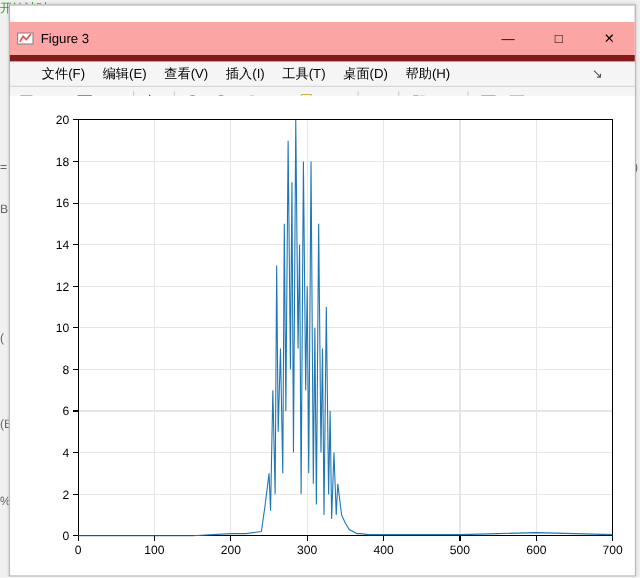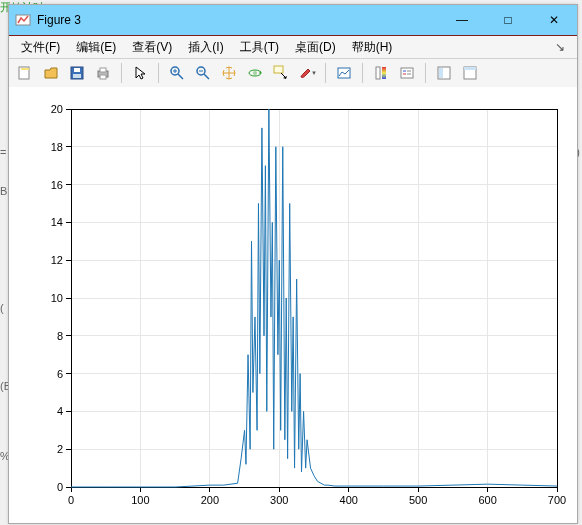--- a/index.html
+++ b/index.html
@@ -17,24 +17,25 @@
     left: 8px;
     top: 4px;
     width: 568px;
     height: 518px;
     background: #fff;
     border: 1px solid #a9a9a9;
     box-shadow: 0 0 3px rgba(0,0,0,.15);
   }
   .titlebar {
     height: 30px;
-    background: #7dd3fc;
-    border-bottom: 1px solid #7f1d1d;
+    background: #fca5a5;
+    border-bottom: 6px solid #7f1d1d;
     display: flex;
     align-items: center;
+    margin-top: 15px;
   }
   .titlebar .app-icon {
     width: 16px; height: 16px;
     margin: 0 6px;
     display: inline-block;
   }
   .titlebar .title {
     flex: 1;
     color: #000;
   }
@@ -42,21 +43,21 @@
     width: 46px; height: 30px;
     display: flex; align-items: center; justify-content: center;
     color: #000;
   }
   .menubar {
     height: 22px;
     background: #f5f5f5;
     border-bottom: 1px solid #d0d0d0;
     display: flex;
     align-items: center;
-    padding: 0 4px;
+    padding: 0 21px;
   }
   .menuitem {
     padding: 2px 8px;
     color: #000;
   }
   .menubar .spacer { flex: 1; }
   .minitb {
     width: 14px; height: 14px;
     margin-right: 6px;
     display: flex; align-items: center; justify-content: center;

